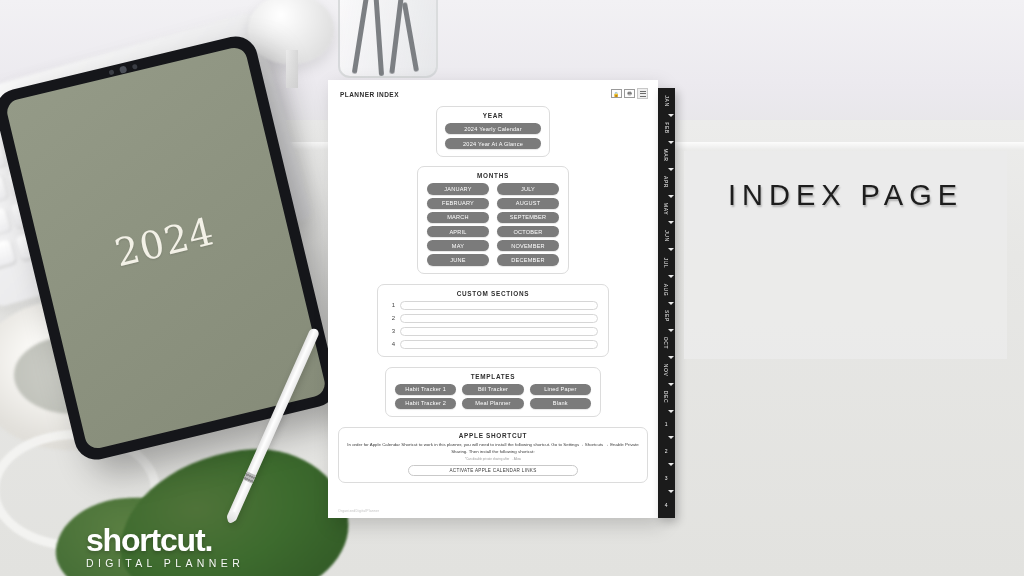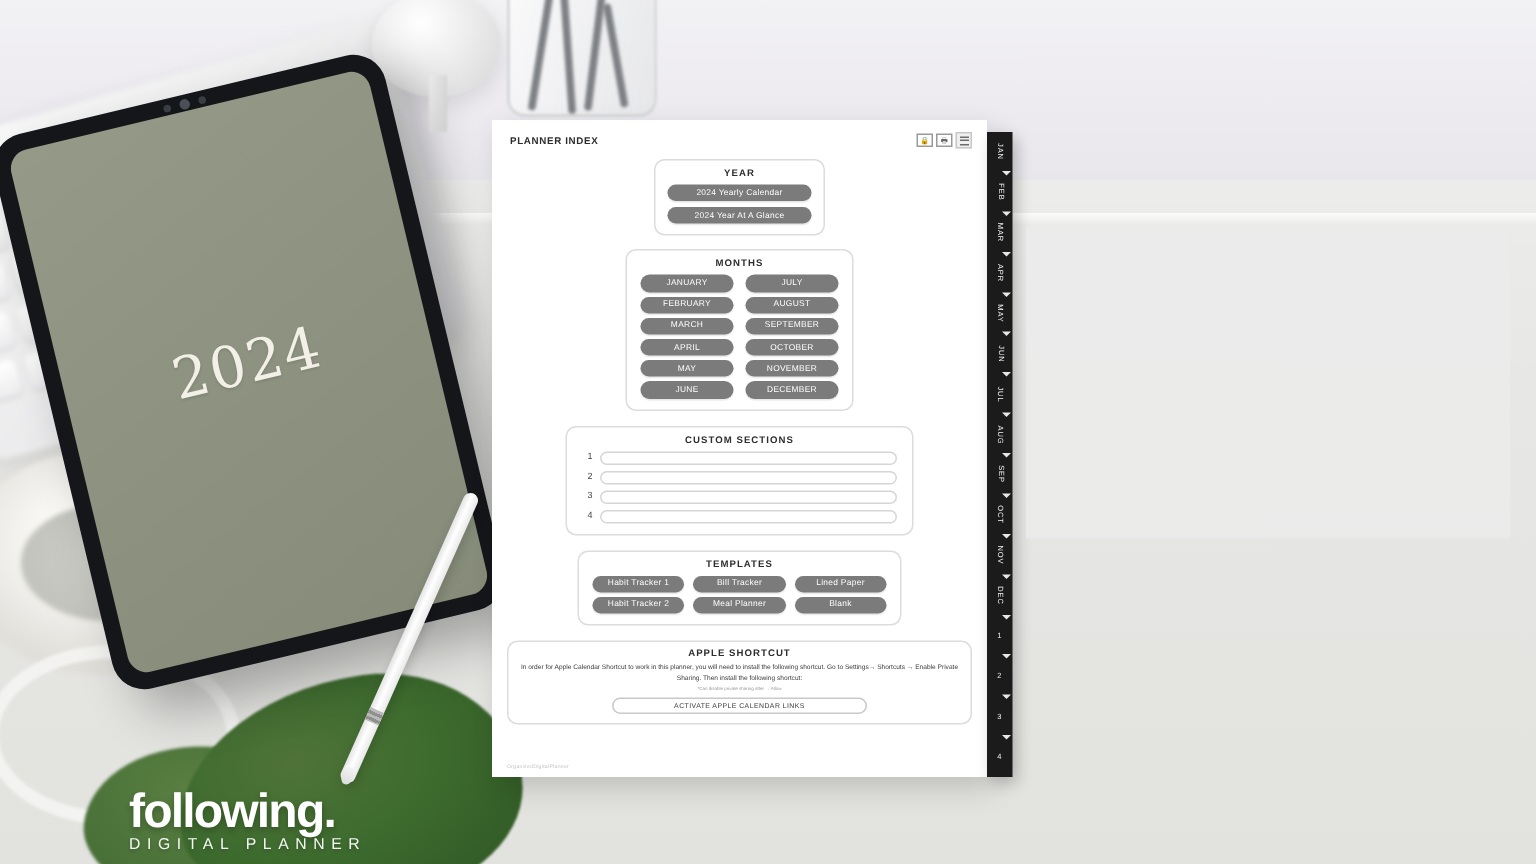--- a/index.html
+++ b/index.html
@@ -479,20 +479,21 @@
       </div>
     <div class="tab">
         <span style="transform:none">3</span>
       </div>
     <div class="tab">
         <span style="transform:none">4</span>
       </div>
   </div>
 
   <div class="panel">
+    <div class="panel-title">INDEX PAGE</div>
   </div>
 
   <div class="brand">
-    <div class="brand-main">following.</div>
+    <div class="brand-main">shortcut.</div>
     <div class="brand-sub">DIGITAL PLANNER</div>
   </div>
 
 </div>
 
 </body></html>

